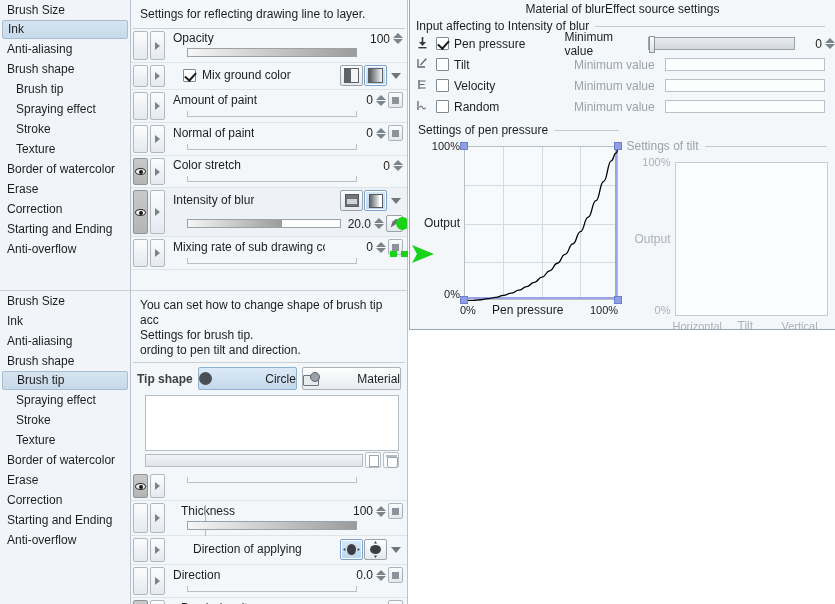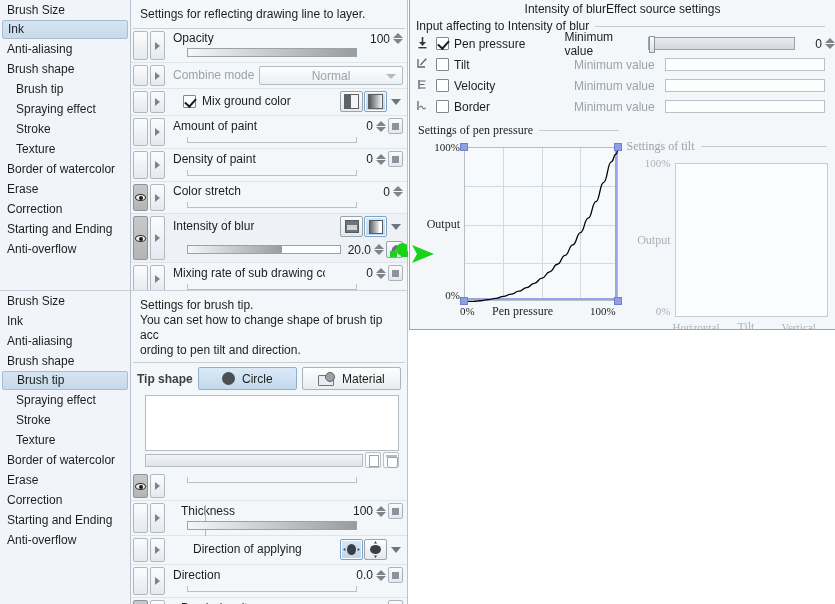--- a/index.html
+++ b/index.html
@@ -227,21 +227,21 @@
   .dirv::after{content:"";position:absolute;left:5px;top:0;width:3px;height:17px;background:#3b3f43;
     clip-path: polygon(50% 0,0 14%,100% 14%,50% 0, 50% 100%, 0 86%, 100% 86%, 50% 100%);}
 
   
   .tabsrow { display: flex; align-items: center; padding: 4px 6px 3px 6px; gap: 5px; }
   .tabslabel { font-size: 12px; color: #404040; white-space: nowrap; font-weight: bold;}
   .tab {
     flex: 1 1 0; height: 23px;
     border: 1px solid #aab2ba; border-radius: 2px;
     background: linear-gradient(to bottom,#fdfefe,#e8ecf0);
-    display: flex; align-items: center; justify-content: center; gap: 7px;
+    display: flex; align-items: center; justify-content: space-between; gap: 7px;
     font-size: 12px; color: #1d1d1d;
   }
   .tab.sel {
     border: 1px solid #8fb0cf;
     background: linear-gradient(to bottom,#dceaf7,#c3d9ec);
   }
   .circleicon { width: 13px; height: 13px; border-radius: 50%; background: #4b4f53; }
   .materialicon { width: 17px; height: 14px; position: relative; }
   .materialicon::before {
     content: ""; position: absolute; left: 0; bottom: 0; width: 14px; height: 9px;
@@ -309,21 +309,21 @@
   }
   .minslider.on { background: linear-gradient(to bottom,#e9ecef,#d3d8dd); border-color: #9aa2aa;}
   .minslider .knob {
     position: absolute; left: 0px; top: -2px; width: 6px; height: 17px;
     background: linear-gradient(to bottom,#fafbfc,#dbe0e5);
     border: 1px solid #8c949c;
   }
 
   
   .graphs { display: flex; padding: 6px 8px 0 8px; gap: 8px; }
-  .graphcol { flex: 1 1 0; font-family: Liberation Serif, serif; }
+  .graphcol { flex: 1 1 0; }
   .plotwrap { position: relative; margin-top: 3px; }
   .plotarea {
     position: absolute; border: 1px solid #b6bec6; background: #f7fafc;
   }
   .grid-line { position: absolute; background: #d2d9e0; }
   .axis-edge { position: absolute; background: #9aa3e8; }
   .handle {
     position: absolute; width: 8px; height: 8px;
     background: #8f9fe0; border: 1px solid #6d7fd0;
   }
@@ -394,37 +394,20 @@
             <div class="spin">
                 <i class="up"></i>
                 <i class="dn"></i>
               </div>
           </div>
         </div>
         <div class="slidertrack" style="margin-right:46px"></div>
       </div>
     </div>
 
-    <div class="prow">
-      <div class="togglecell">
-        <div class="tbtn" style="min-height:20px"></div>
-        <div class="tbtn" style="min-height:20px">
-            <span class="arrowr"></span>
-          </div>
-      </div>
-      <div class="pbody" style="padding-top:3px;padding-bottom:3px">
-        <div class="prow-main">
-          <div class="plabel dim" style="width:82px">Combine mode</div>
-          <div class="combo" style="flex:1 1 auto">
-            <span>Normal</span>
-            <span class="caret"></span>
-          </div>
-        </div>
-      </div>
-    </div>
 
     <div class="prow">
       <div class="togglecell">
         <div class="tbtn" style="min-height:22px"></div>
         <div class="tbtn" style="min-height:22px">
             <span class="arrowr"></span>
           </div>
       </div>
       <div class="pbody" style="padding-top:2px;padding-bottom:2px">
         <div class="prow-main">
@@ -472,21 +455,21 @@
 
     <div class="prow">
       <div class="togglecell">
         <div class="tbtn" style="min-height:24px"></div>
         <div class="tbtn" style="min-height:24px">
             <span class="arrowr"></span>
           </div>
       </div>
       <div class="pbody">
         <div class="prow-main">
-          <div class="plabel">Density of paint</div>
+          <div class="plabel">Normal of paint</div>
           <div class="valwrap">
             <div class="valnum">0</div>
             <div class="spin">
                 <i class="up"></i>
                 <i class="dn"></i>
               </div>
             <div class="sqbtn">
                 <span class="inner"></span>
               </div>
           </div>
@@ -582,22 +565,22 @@
               </div>
           </div>
         </div>
         <div class="underline-only" style="margin-right:46px"></div>
       </div>
     </div>
   </div>
 
   <div class="center-panel" id="center-bottom">
     <div class="desc" style="padding-bottom:4px">
+      <div>You can set how to change shape of brush tip acc</div>
       <div>Settings for brush tip.</div>
-      <div>You can set how to change shape of brush tip acc</div>
       <div>ording to pen tilt and direction.</div>
     </div>
     <div class="desc-sep"></div>
 
     <div class="tabsrow">
       <span class="tabslabel">Tip shape</span>
       <div class="tab sel">
         <span class="circleicon"></span>
         <span>Circle</span>
       </div>
@@ -716,21 +699,21 @@
             <div class="sqbtn"></div>
           </div>
         </div>
 
       </div>
     </div>
 
   </div>
 
   <div id="right-panel">
-    <div class="rp-title">Intensity of blurEffect source settings</div>
+    <div class="rp-title">Material of blurEffect source settings</div>
 
     <div class="grouphdr">
       <span>Input affecting to Intensity of blur</span>
       <span class="line"></span>
     </div>
 
     <div id="sources-list">
         <div class="inputrow">
           <span class="inputicon"><svg width="13" height="13" viewBox="0 0 13 13">
               <path d="M6.5 1 v6" stroke="#33383d" stroke-width="1.6" fill="none"></path>
@@ -771,21 +754,21 @@
           <span class="srcname">Velocity</span>
           <span class="minlabel dim">Minimum value</span>
           <span class="minslider"></span>
         </div>
         <div class="inputrow">
           <span class="inputicon"><svg width="13" height="13" viewBox="0 0 13 13">
               <path d="M2 2 v9" stroke="#5c646c" stroke-width="1.3" fill="none"></path>
               <path d="M3.5 8.5 q1.6 -3 3 0 q1.6 3 3 0" stroke="#5c646c" stroke-width="1.1" fill="none"></path>
             </svg></span>
           <span class="checkbox"></span>
-          <span class="srcname">Border</span>
+          <span class="srcname">Random</span>
           <span class="minlabel dim">Minimum value</span>
           <span class="minslider"></span>
         </div>
       </div>
 
     <div class="graphs">
 
       <div class="graphcol">
         <div class="grouphdr" style="padding:0">
           <span>Settings of pen pressure</span>

